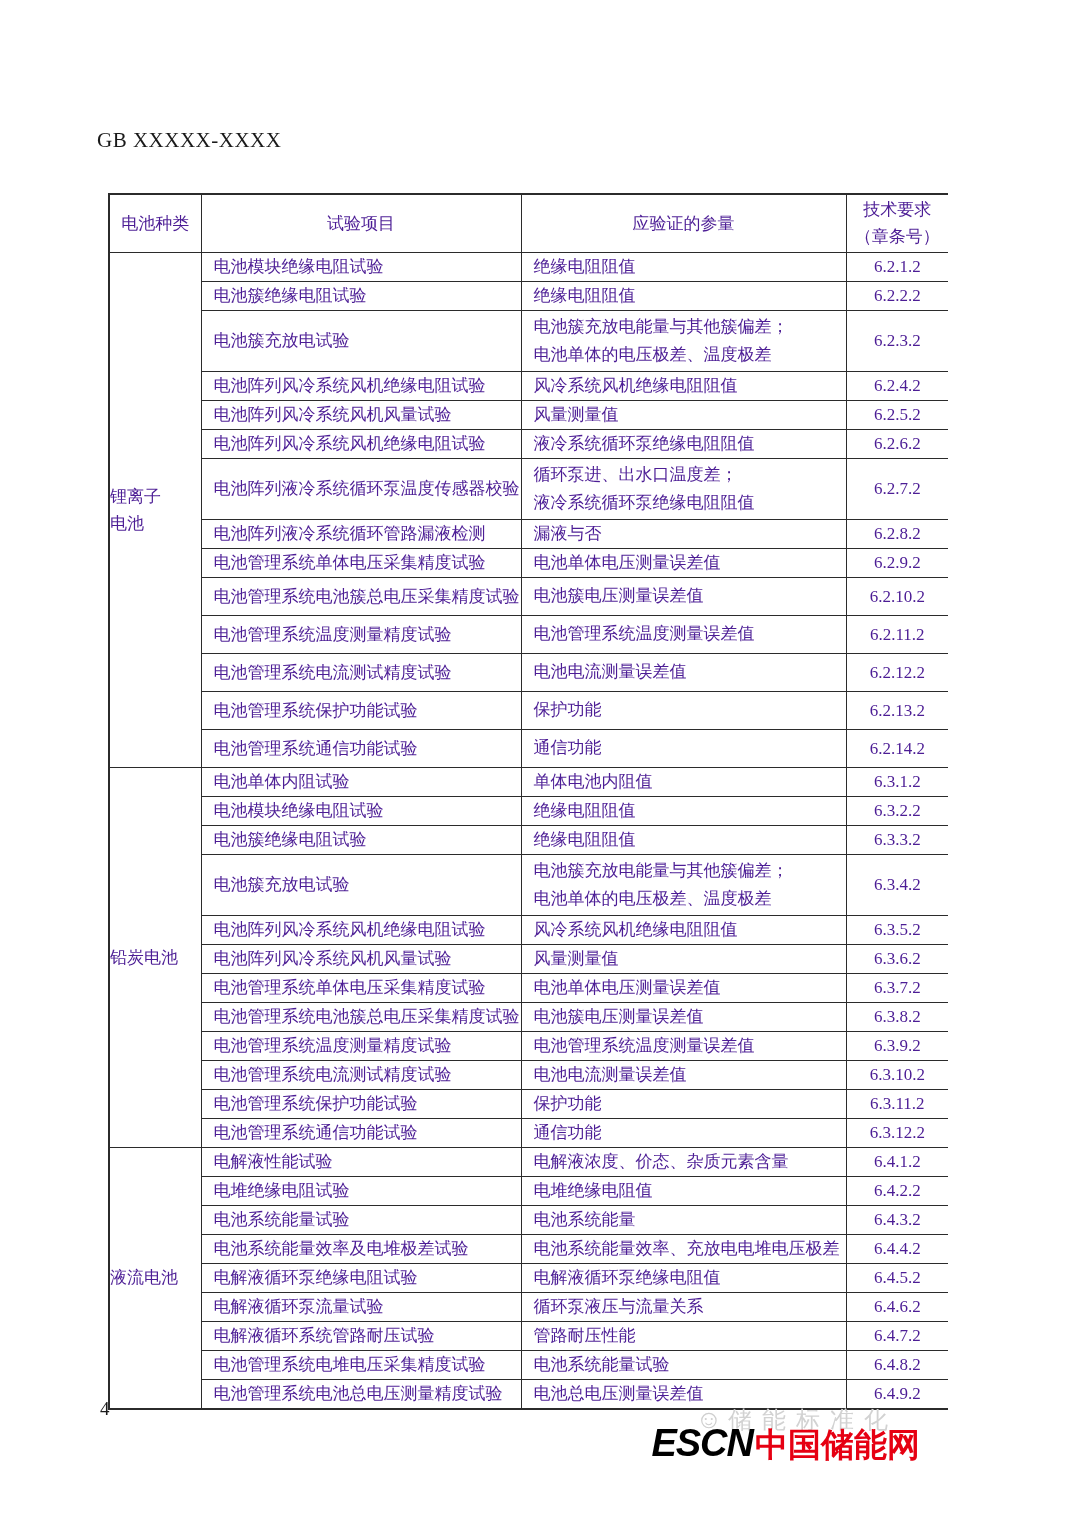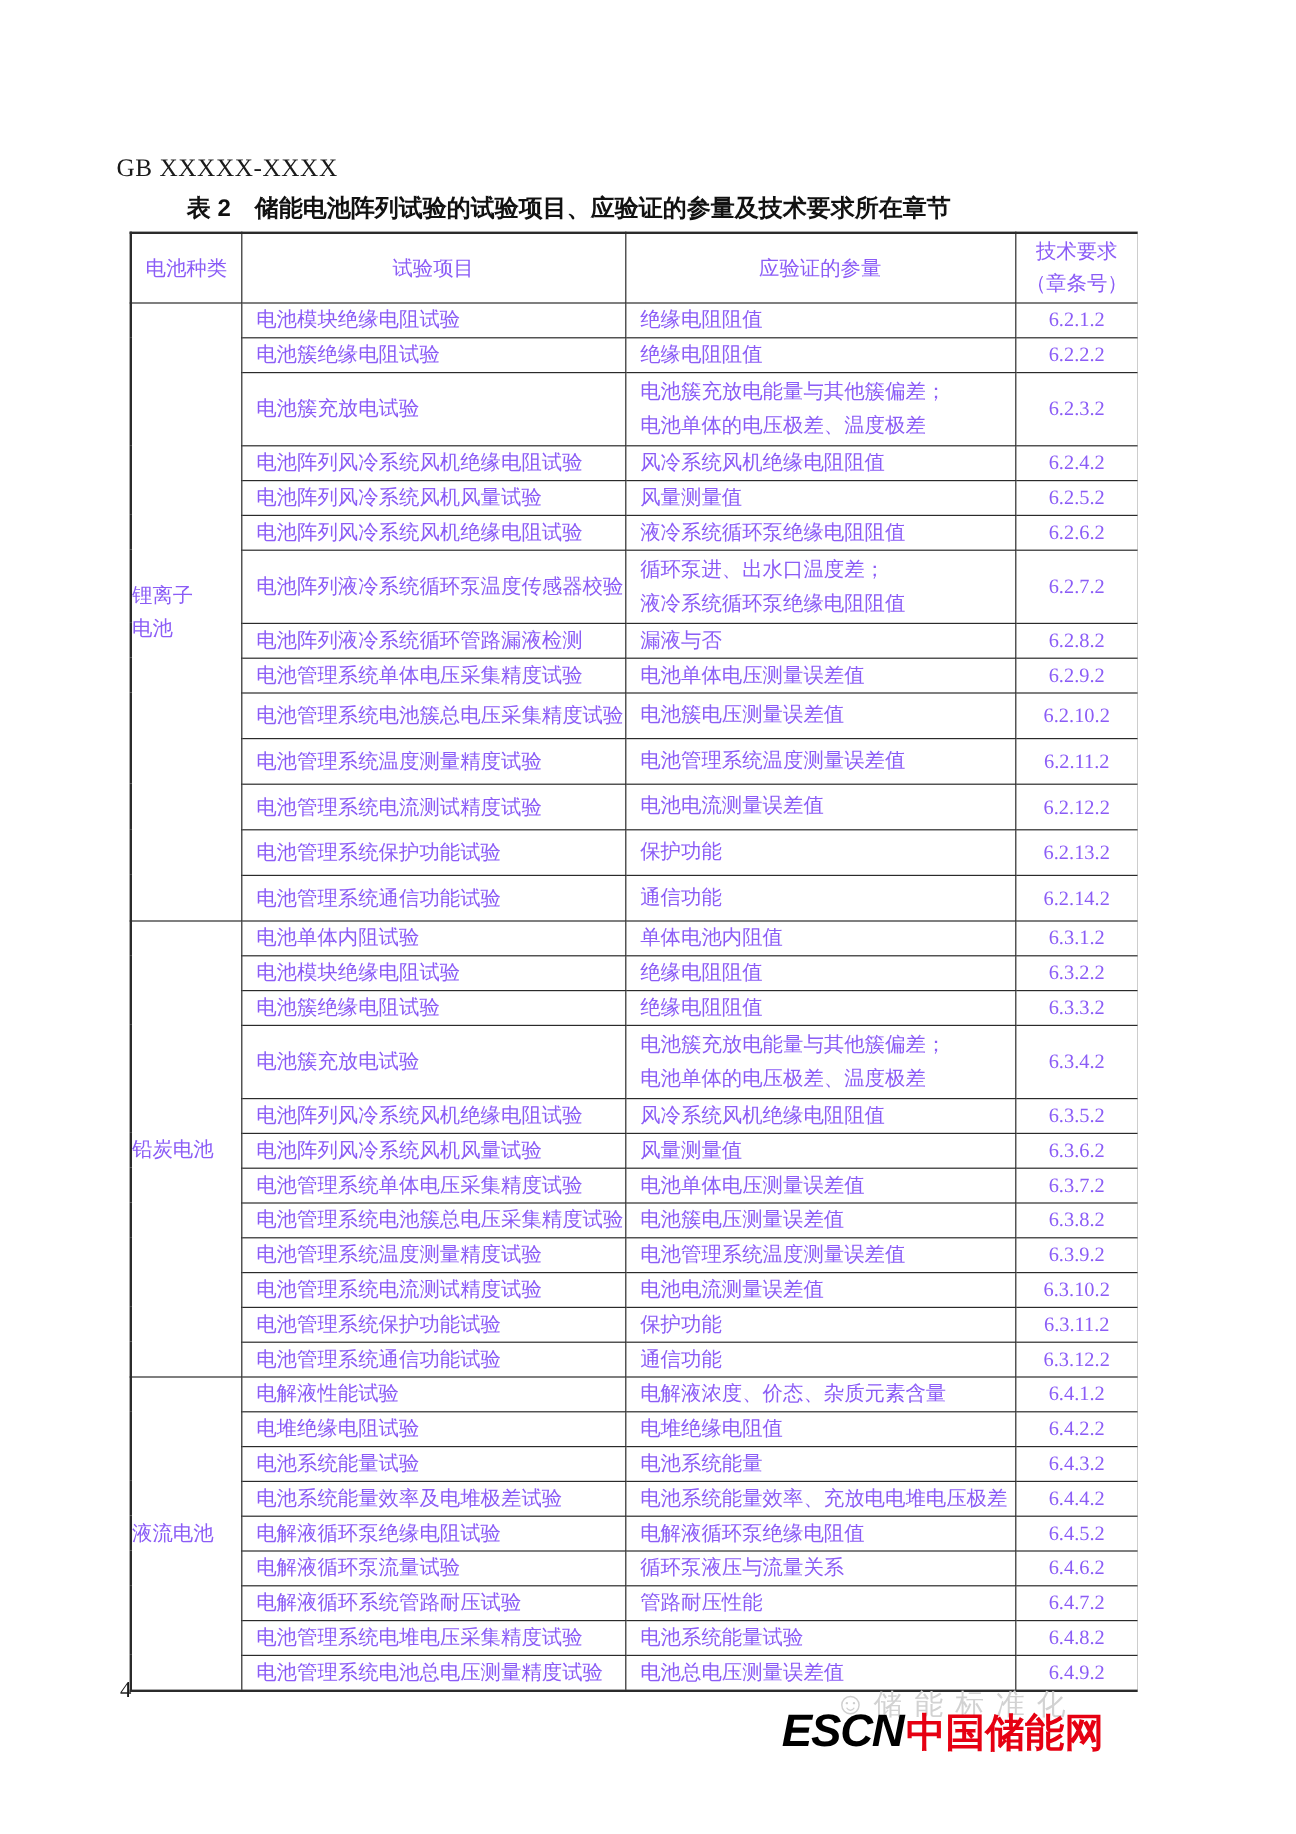--- a/index.html
+++ b/index.html
@@ -36,21 +36,21 @@
   }
 
   table.test-table {
     position: absolute;
     left: 108px;
     top: 193px;
     width: 840px;
     border-collapse: collapse;
     table-layout: fixed;
     font-size: 17px;
-    color: #8b5cf6;
+    color: #4c1d95;
   }
   table.test-table th,
   table.test-table td {
     border: 1px solid #2b2b2b;
     vertical-align: middle;
     line-height: 27px;
   }
   table.test-table { border: 2px solid #2b2b2b; }
 
   col.c1 { width: 92px; }
@@ -119,21 +119,20 @@
     margin-left: 2px;
   }
 </style>
 </head>
 <body>
 
 <div class="page">
 
   <div class="doc-code">GB XXXXX-XXXX</div>
 
-  <div class="table-title">表 2　储能电池阵列试验的试验项目、应验证的参量及技术要求所在章节</div>
 
   <table class="test-table">
     <colgroup>
       <col class="c1">
         <col class="c2">
         <col class="c3">
         <col class="c4">
     </colgroup>
     <thead>
       <tr>

